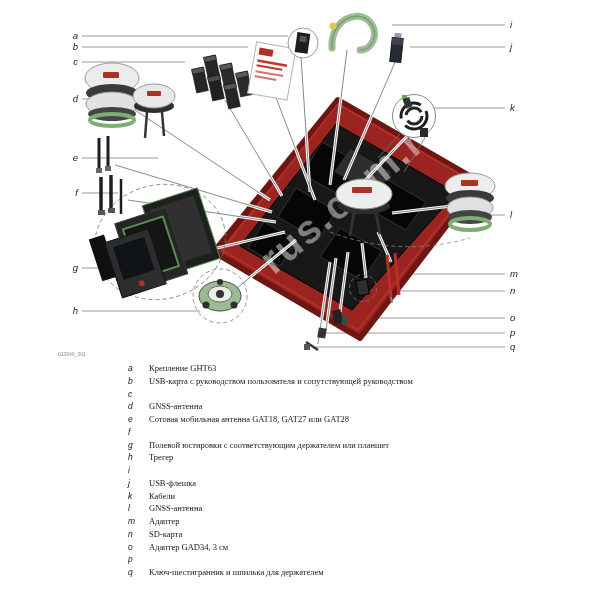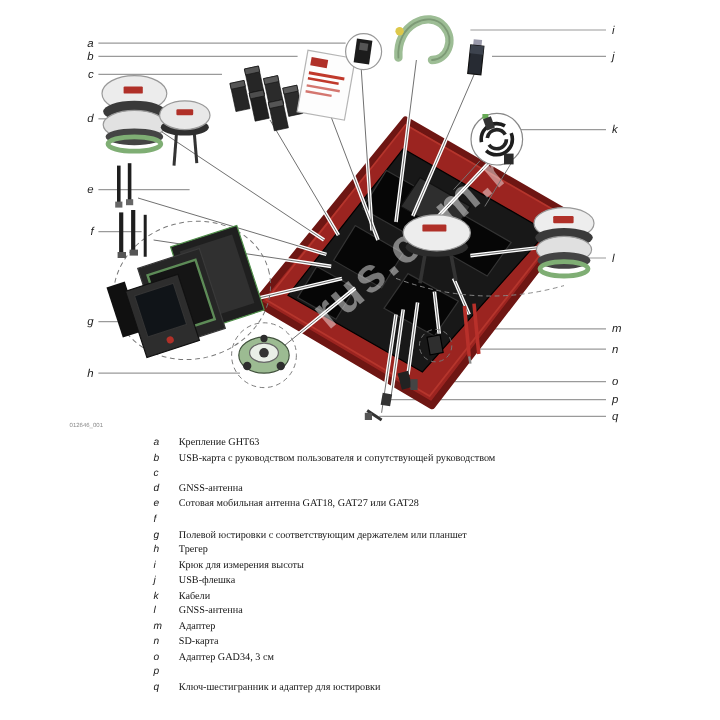--- a/index.html
+++ b/index.html
@@ -312,21 +312,20 @@
     <div class="legend-row">
         <span class="lk">g</span>
         <span class="lt">Полевой юстировки с соответствующим держателем или планшет</span>
       </div>
     <div class="legend-row">
         <span class="lk">h</span>
         <span class="lt">Трегер</span>
       </div>
     <div class="legend-row">
         <span class="lk">i</span>
-        <span class="lt">Крюк для измерения высоты</span>
       </div>
     <div class="legend-row">
         <span class="lk">j</span>
         <span class="lt">USB-флешка</span>
       </div>
     <div class="legend-row">
         <span class="lk">k</span>
         <span class="lt">Кабели</span>
       </div>
     <div class="legend-row">
@@ -343,17 +342,17 @@
       </div>
     <div class="legend-row">
         <span class="lk">o</span>
         <span class="lt">Адаптер GAD34, 3 см</span>
       </div>
     <div class="legend-row">
         <span class="lk">p</span>
       </div>
     <div class="legend-row">
         <span class="lk">q</span>
-        <span class="lt">Ключ-шестигранник и адаптер для юстировки</span>
+        <span class="lt">Ключ-шестигранник и шпилька для держателем</span>
       </div>
   </div>
 
 </div>
 
 </body></html>

